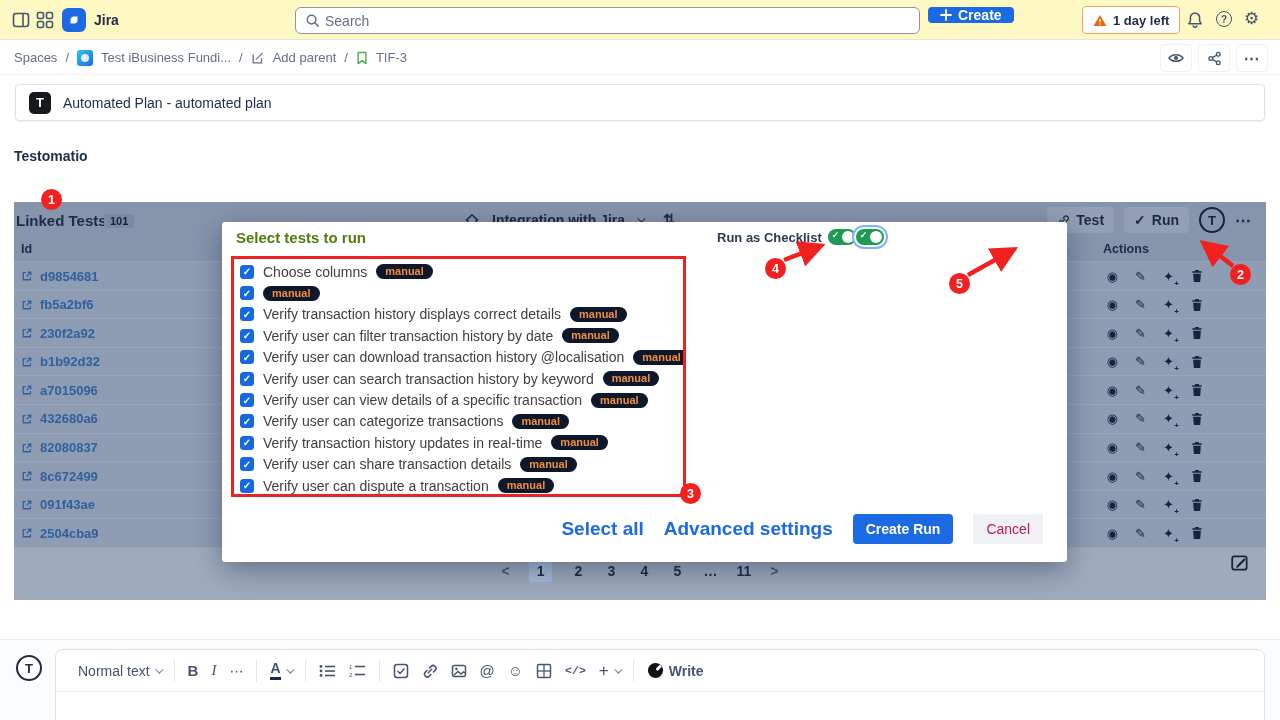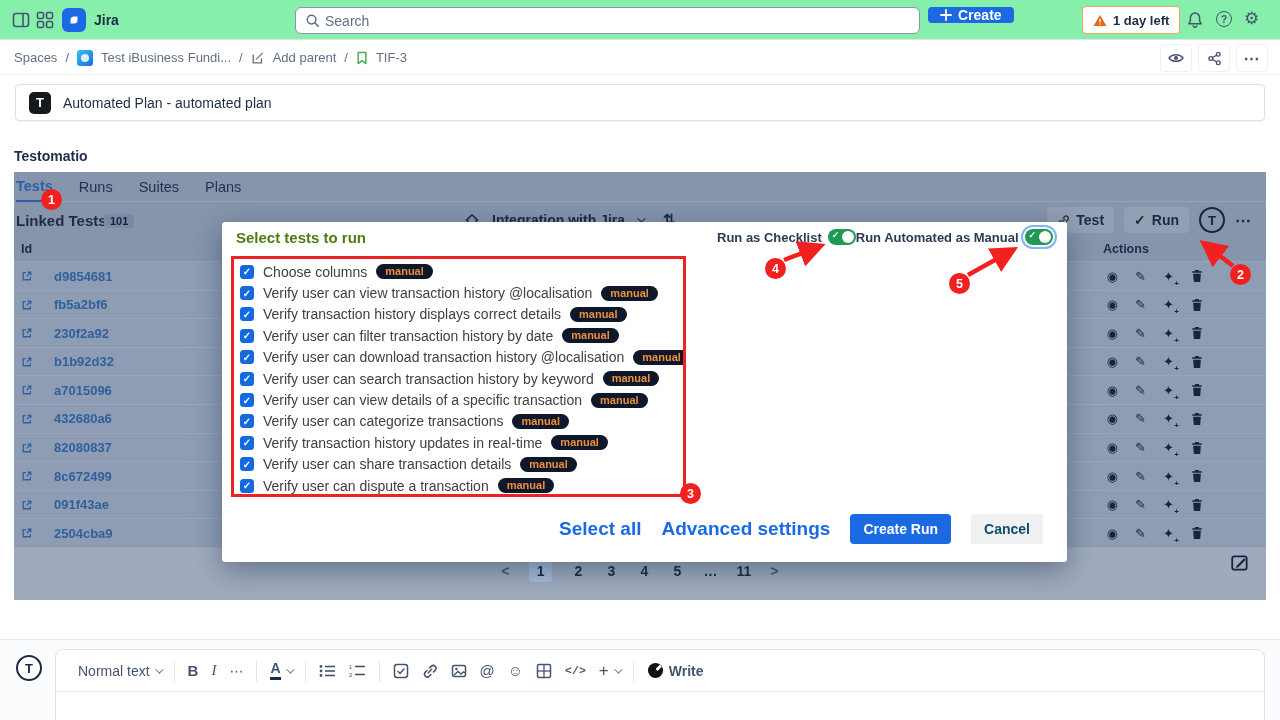--- a/index.html
+++ b/index.html
@@ -1,21 +1,21 @@
 <!DOCTYPE html>
 <html><head>
 <meta charset="utf-8">
 <style>
   * { margin:0; padding:0; box-sizing:border-box; }
   html,body { width:1280px; height:720px; }
   body { font-family:"Liberation Sans", sans-serif; background:#fff; overflow:hidden; }
   .screen { position:relative; width:1280px; height:720px; background:#fff; }
 
   
-  .topbar { position:absolute; top:0; left:0; width:1280px; height:40px; background:#86efac;
+  .topbar { position:absolute; top:0; left:0; width:1280px; height:40px; background:#fef9c3;
             border-bottom:1px solid #e1e3e8; }
   .tb-icon { position:absolute; top:11px; width:18px; height:18px; color:#44546f; cursor:pointer; }
   .jira-logo { position:absolute; left:62px; top:8px; width:24px; height:24px; border-radius:6px;
                background:#1b6ae4; display:flex; align-items:center; justify-content:center; }
   .jira-name { position:absolute; left:94px; top:12px; font-size:14px; font-weight:700; color:#1d2c47; }
   .search-box { position:absolute; left:295px; top:7px; width:625px; height:27px; border:1px solid #8c95a5;
                 border-radius:6px; background:#fff; display:flex; align-items:center; padding-left:9px; }
   .search-box input { border:none; outline:none; font-size:14px; color:#44546f; margin-left:5px; width:540px;
                       font-family:"Liberation Sans",sans-serif; background:transparent;}
   .search-box input::placeholder { color:#626f86; }
@@ -72,21 +72,21 @@
   .t-circle { width:26px; height:26px; border:2px solid #16243e; border-radius:50%; color:#16243e;
               font-size:13px; font-weight:700; display:flex; align-items:center; justify-content:center;
               background:transparent; cursor:pointer; }
   .w-more { color:#16243e; font-size:16px; font-weight:700; letter-spacing:1px; cursor:pointer; }
   .thead { position:absolute; left:0; top:66px; width:1252px; height:24px; background:#8695ac;
            border-bottom:1px solid #97a4b6; font-size:12.5px; font-weight:700; color:#1d2c47; }
   .th-id { position:absolute; left:7px; top:4px; }
   .th-actions { position:absolute; left:1089px; top:4px; }
   .rows { position:absolute; left:0; top:90px; width:1252px; }
   .trow { position:relative; width:1252px; height:28.6px; background:#8e9db3; border-bottom:1px solid #99a6b9; }
-  .id-cell { position:absolute; left:7px; top:0; height:28px; display:flex; align-items:center; gap:21px;
+  .id-cell { position:absolute; left:7px; top:0; height:28px; display:flex; align-items:center; gap:7px;
              color:#31609e; font-size:13px; font-weight:700; cursor:pointer;text-align:right; }
   .act-cell { position:absolute; left:1091px; top:0; height:28px; display:flex; align-items:center; gap:13px; color:#16243e; }
   .act-ic { width:15px; height:15px; display:flex; align-items:center; justify-content:center; cursor:pointer;
             font-size:13px; line-height:1; color:#16243e; position:relative;}
   .sparkle-plus:after { content:"+"; position:absolute; right:-3px; bottom:-4px; font-size:8px; font-weight:700; }
   .strip { position:absolute; left:0; top:376px; width:1252px; height:52px; background:#9fabbc; }
   .pagination { position:absolute; left:0; top:12px; width:1252px; display:flex; justify-content:center;
                 align-items:center; gap:19px; font-size:14px; font-weight:600; color:#1d2c47; }
   .pg-item { min-width:14px; text-align:center; cursor:pointer; }
   .pg-item.current { background:#a9bbd8; border-radius:3px; padding:3px 8px; }
@@ -108,21 +108,21 @@
   .test-item { height:21.4px; display:flex; align-items:center; gap:9px; }
   .cbx { width:14px; height:14px; min-width:14px; background:#1668e0; border-radius:3.5px; color:#fff;
          font-size:10px; font-weight:700; display:flex; align-items:center; justify-content:center; cursor:pointer; }
   .test-label { font-size:14px; font-weight:500; color:#404040; white-space:nowrap; cursor:default; }
   .manual-badge { font-size:11px; font-weight:600; color:#ef8f3a; background:#0f172a; border-radius:9px;
                   padding:1px 9px 2px; white-space:nowrap; }
   .modal-footer { position:absolute; right:24px; bottom:18px; display:flex; align-items:center; gap:20px; }
   .m-link { font-size:19px; font-weight:600; color:#1b6ae4; cursor:pointer; }
   .m-btn-primary { background:#1b6ae4; color:#fff; font-size:14px; font-weight:600; border:none;
                    border-radius:4px; padding:7px 13px; cursor:pointer; }
-  .m-btn-subtle { background:#f0f1f3; color:#0c4a6e; font-size:14px; font-weight:700; border:none;
+  .m-btn-subtle { background:#f0f1f3; color:#be185d; font-size:14px; font-weight:400; border:none;
                   border-radius:0; padding:7px 13px; cursor:pointer; }
 
   
   .anno-circle { position:absolute; width:21px; height:21px; border-radius:50%; background:#f32020;
                  color:#fff; font-size:12.5px; font-weight:700; display:flex; align-items:center;
                  justify-content:center; z-index:60; }
   .anno-arrows { position:absolute; left:0; top:0; z-index:55; pointer-events:none; }
 
   
   .bottom-section { position:absolute; left:0; top:639px; width:1280px; height:81px; background:#fbfcfd;
@@ -238,26 +238,20 @@
   </div>
 
   <div class="plan-card">
     <div class="t-logo-sq">T</div>
     <span class="plan-title">Automated Plan - automated plan</span>
   </div>
 
   <div class="widget-title">Testomatio</div>
 
   <div class="widget">
-    <div class="tabs-row">
-      <span class="tab active">Tests</span>
-      <span class="tab">Runs</span>
-      <span class="tab">Suites</span>
-      <span class="tab">Plans</span>
-    </div>
     <div class="linked-row">
       <span class="linked-label">Linked Tests</span>
       <span class="count-badge">101</span>
       <div class="integration">
         <svg width="16" height="15" viewBox="0 0 16 16">
             <path d="M1.5 8 L8 2 L14.5 8 M3.5 6.8 V14 h9 V6.8" fill="none" stroke="#1b2a45" stroke-width="1.5" stroke-linejoin="round"></path>
           </svg>
         <span>Integration with Jira</span>
         <span class="chev" style="border-color:#1b2a45"></span>
         <span style="margin-left:8px; font-size:15px; color:#1b2a45;">⇅</span>
@@ -517,37 +511,35 @@
     <div class="modal-title">Select tests to run</div>
     <div class="toggles">
       <div class="toggle-wrap">
         <span>Run as Checklist</span>
         <div class="toggle">
             <span class="tick">✓</span>
             <span class="knob"></span>
           </div>
       </div>
       <div class="toggle-wrap">
-        <span>Run Automated as Manual</span>
         <div class="toggle focus">
             <span class="tick">✓</span>
             <span class="knob"></span>
           </div>
       </div>
     </div>
     <div class="test-list">
   <div class="test-item">
     <span class="cbx">✓</span>
     <span class="test-label">Choose columns</span>
     <span class="manual-badge">manual</span>
   </div>
 
   <div class="test-item">
     <span class="cbx">✓</span>
-    <span class="test-label">Verify user can view transaction history @localisation</span>
     <span class="manual-badge">manual</span>
   </div>
 
   <div class="test-item">
     <span class="cbx">✓</span>
     <span class="test-label">Verify transaction history displays correct details</span>
     <span class="manual-badge">manual</span>
   </div>
 
   <div class="test-item">

